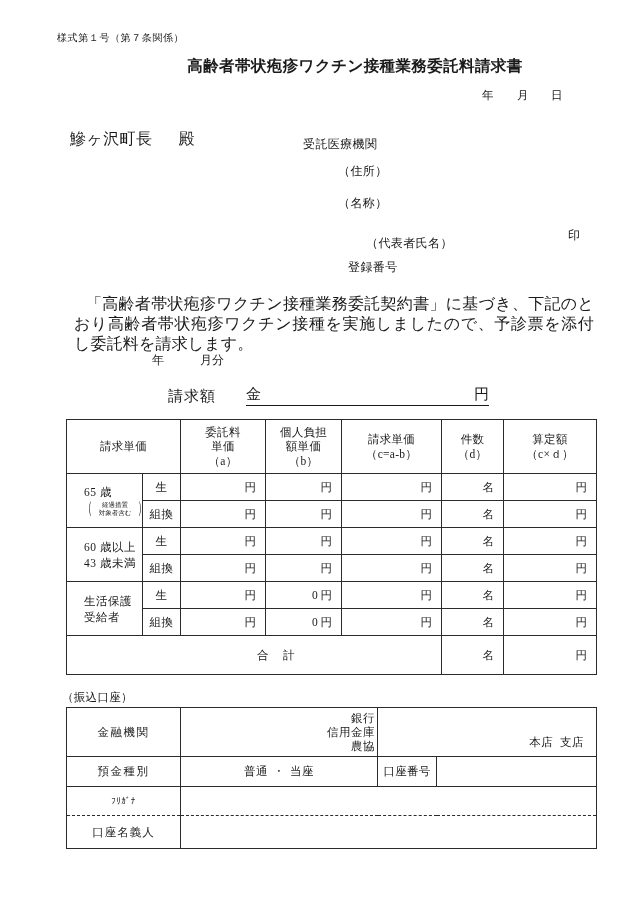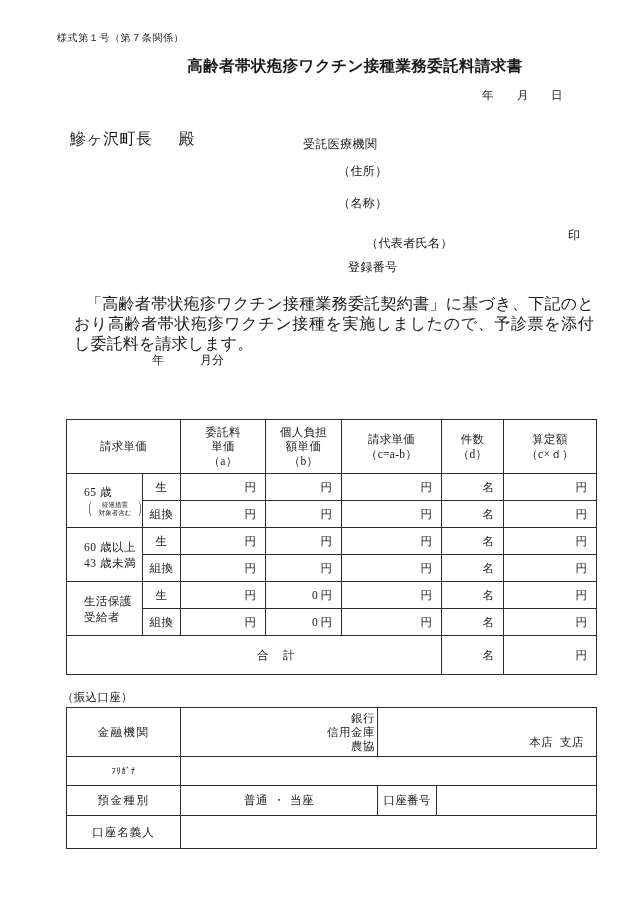--- a/index.html
+++ b/index.html
@@ -292,20 +292,27 @@
   </div>
 
   <div class="body-para">
     <span class="indent">「高齢者帯状疱疹ワクチン接種業務委託契約書」に基づき、下記のとおり高齢者帯状疱疹ワクチン接種を実施しましたので、予診票を添付し委託料を請求します。</span>
   </div>
 
   <div class="month-line">
     <span class="g1">年</span><span>月分</span>
   </div>
 
+  <div class="amount-line">
+    <span class="amount-label">請求額</span>
+    <span class="amount-field">
+      <span>金</span>
+      <span>円</span>
+    </span>
+  </div>
 
   <table class="main-table">
     <colgroup>
       <col style="width:76px">
       <col style="width:38px">
       <col style="width:85px">
       <col style="width:76px">
       <col style="width:100px">
       <col style="width:62px">
       <col style="width:93px">
@@ -432,31 +439,31 @@
         <td class="kinds">
           <span>銀行</span><br>
           <span>信用金庫</span><br>
           <span>農協</span>
         </td>
         <td class="branch" colspan="2">
           <span>本店</span>&nbsp;&nbsp;<span>支店</span>
         </td>
       </tr>
       <tr>
-        <td class="lbl kana dashed-bottom" style="height:28px">ﾌﾘｶﾞﾅ</td>
-        <td class="blank dashed-bottom" colspan="3"></td>
-      </tr>
-      <tr>
         <td class="lbl" style="height:29px">預金種別</td>
         <td class="depo">
           <span>普通</span><span class="sep">・</span><span>当座</span>
         </td>
         <td class="lbl" style="letter-spacing:0.3px">口座番号</td>
         <td class="blank"></td>
       </tr>
       <tr>
+        <td class="lbl kana dashed-bottom" style="height:28px">ﾌﾘｶﾞﾅ</td>
+        <td class="blank dashed-bottom" colspan="3"></td>
+      </tr>
+      <tr>
         <td class="lbl dashed-top" style="height:32px; letter-spacing:1px">口座名義人</td>
         <td class="blank dashed-top" colspan="3"></td>
       </tr>
     </tbody>
   </table>
 
 </div>
 
 </body></html>

